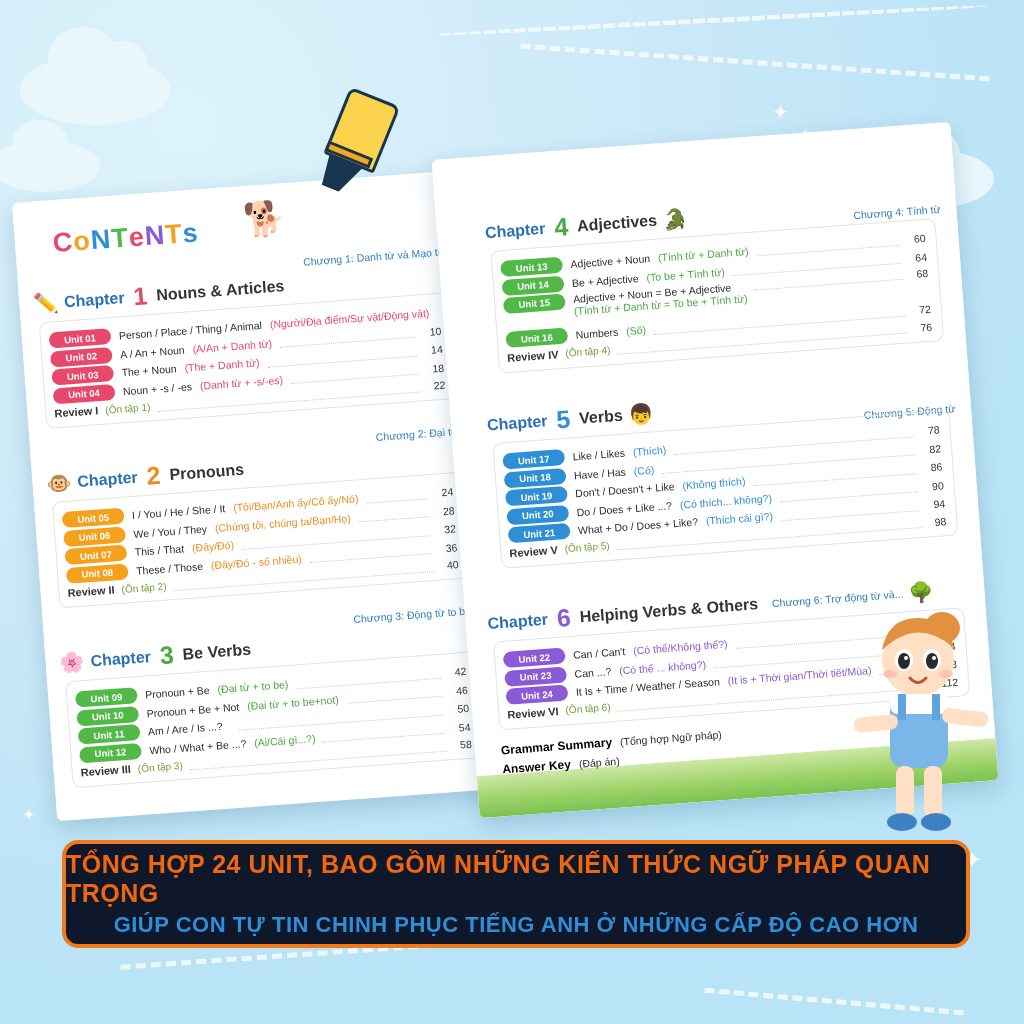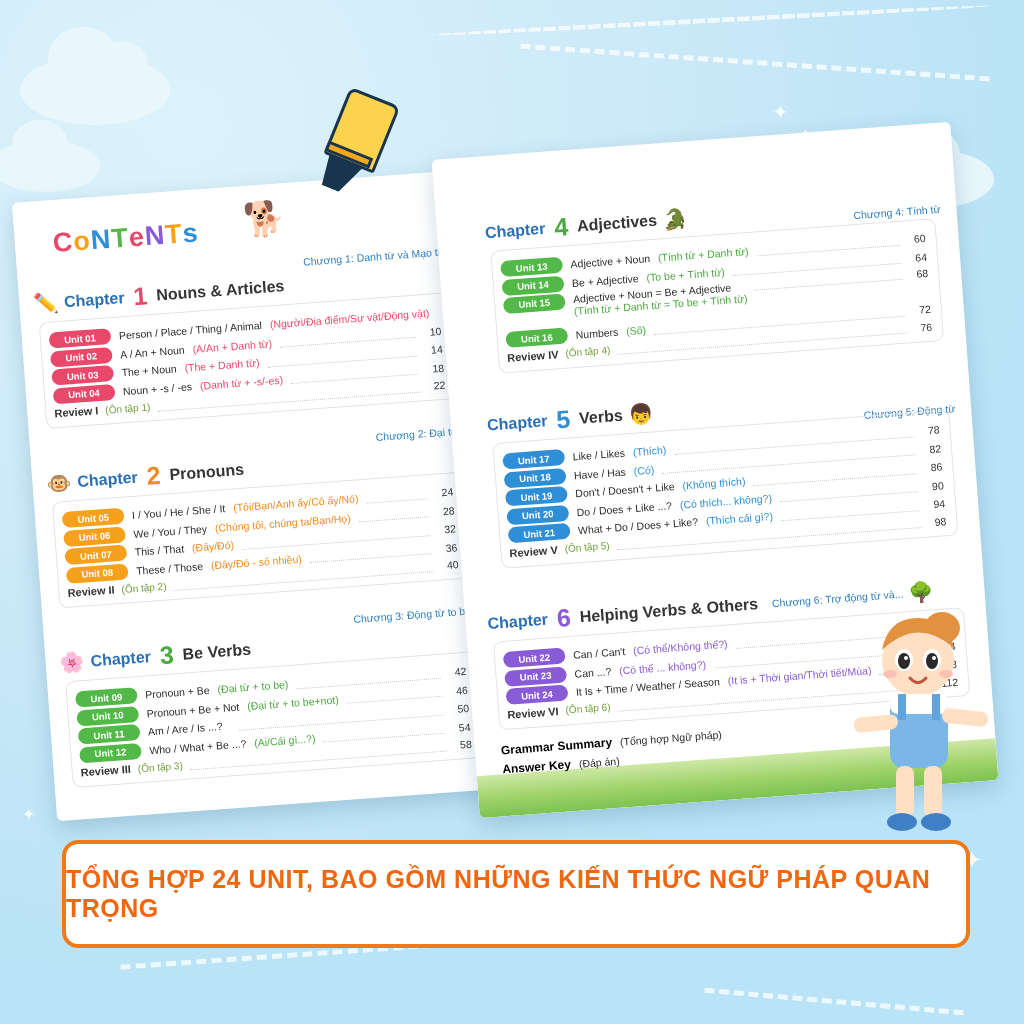--- a/index.html
+++ b/index.html
@@ -70,21 +70,21 @@
   .pen .body{position:absolute;left:10px;top:0;width:48px;height:66px;background:#fcd34d;border:3px solid #18344f;border-radius:8px 8px 3px 3px;}
   .pen .band{position:absolute;left:10px;top:58px;width:48px;height:11px;background:#f4a91d;border:3px solid #18344f;box-sizing:border-box;}
   .pen .tip{position:absolute;left:16px;top:70px;width:36px;height:32px;background:#18344f;
             clip-path:polygon(0 0,100% 0,62% 100%,12% 100%);}
 
   
   .girl{position:absolute;right:28px;bottom:176px;width:150px;height:250px;}
 
   
   .banner{position:absolute;left:62px;bottom:76px;width:900px;height:100px;
-          background:#ffffff;border:4px solid #f07a1a;border-radius:16px;
+          background:#0f172a;border:4px solid #f07a1a;border-radius:16px;
           display:flex;flex-direction:column;align-items:center;justify-content:center;gap:4px;}
   .banner .l1{font-size:25px;font-weight:bold;color:#f0670f;letter-spacing:.5px;text-transform:uppercase;}
   .banner .l2{font-size:22px;font-weight:bold;color:#2f8fd6;letter-spacing:.5px;text-transform:uppercase;}
 </style>
 </head>
 <body>
 
 <div class="bg"></div>
 <div class="cloud c1"></div>
 <div class="cloud c2"></div>
@@ -433,13 +433,14 @@
 
     <rect x="50" y="168" width="18" height="52" rx="8" fill="#ffe0c4"></rect>
     <rect x="78" y="168" width="18" height="52" rx="8" fill="#ffe0c4"></rect>
     <ellipse cx="56" cy="224" rx="15" ry="9" fill="#3f7fc4"></ellipse>
     <ellipse cx="90" cy="224" rx="15" ry="9" fill="#3f7fc4"></ellipse>
   </svg>
 </div>
 
 <div class="banner">
   <div class="l1">Tổng hợp 24 unit, bao gồm những kiến thức ngữ pháp quan trọng</div>
+  <div class="l2">Giúp con tự tin chinh phục tiếng Anh ở những cấp độ cao hơn</div>
 </div>
 
 </body></html>

